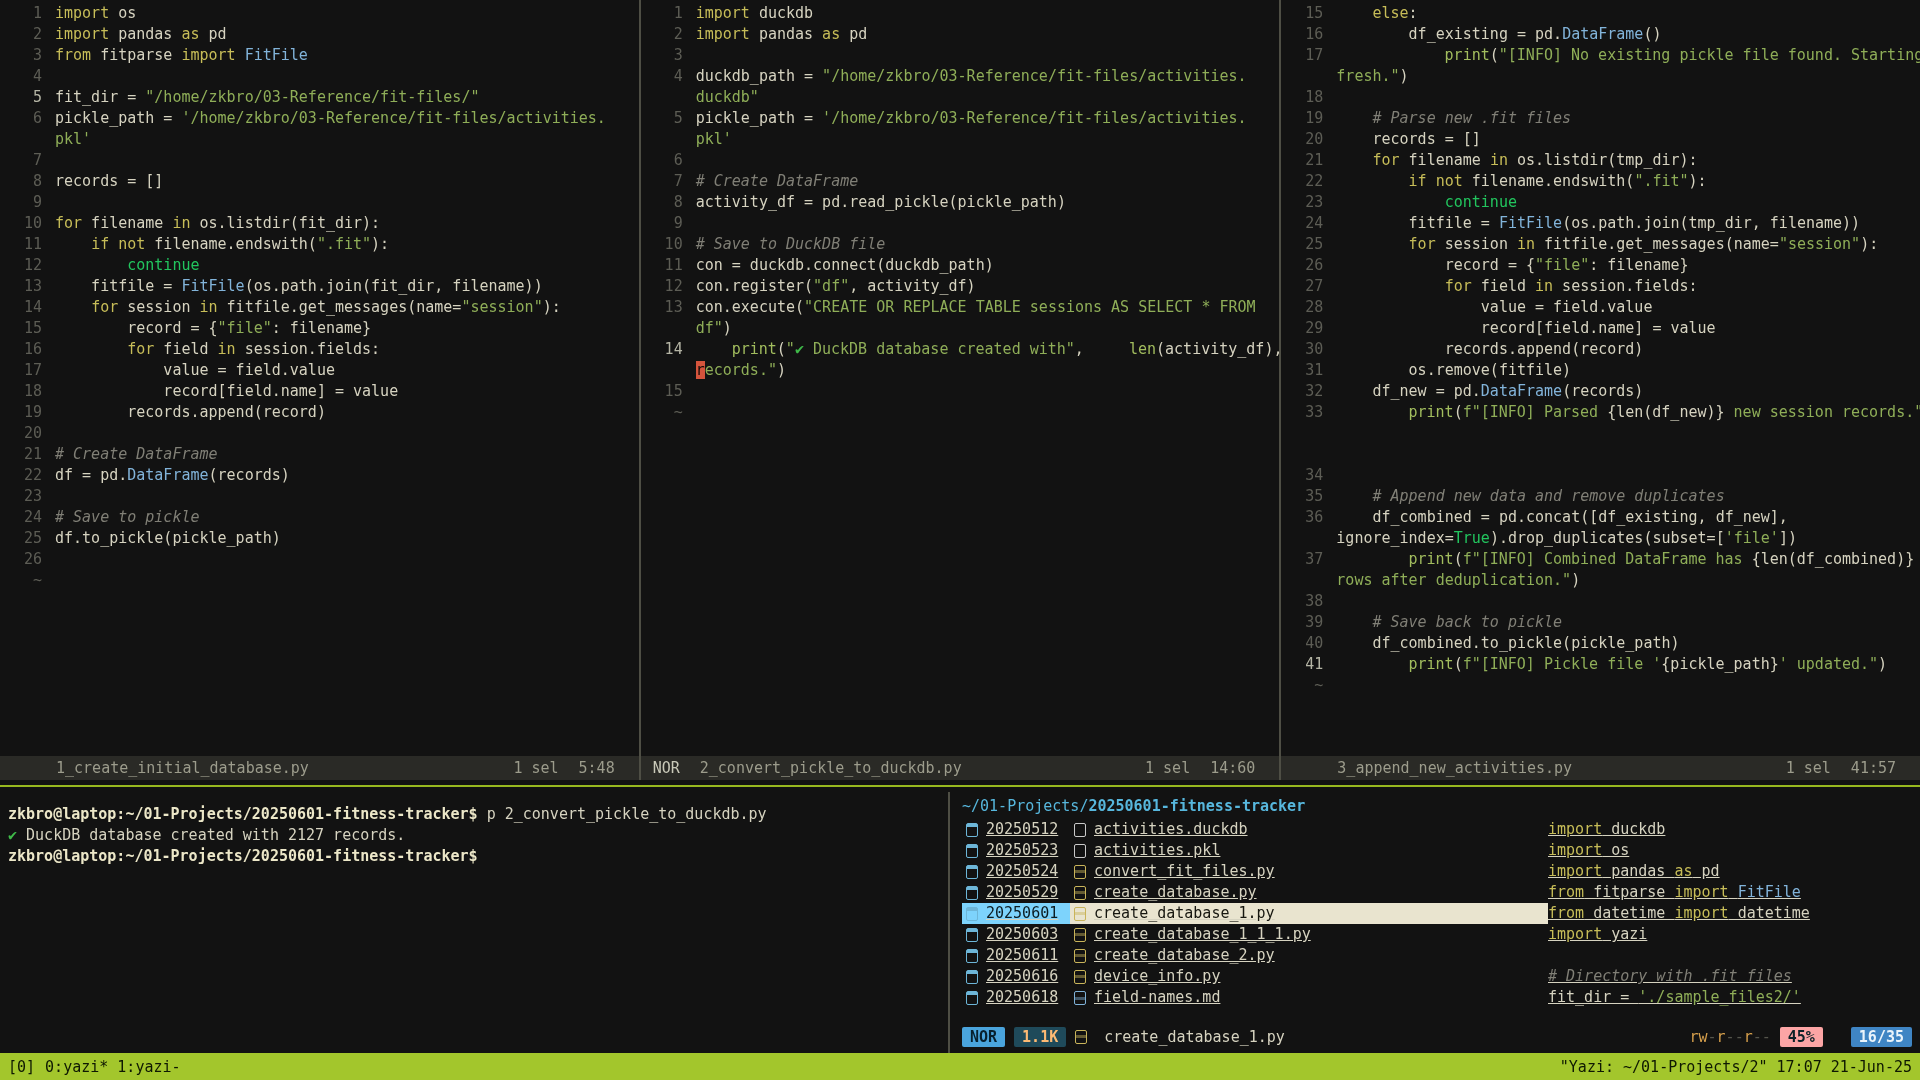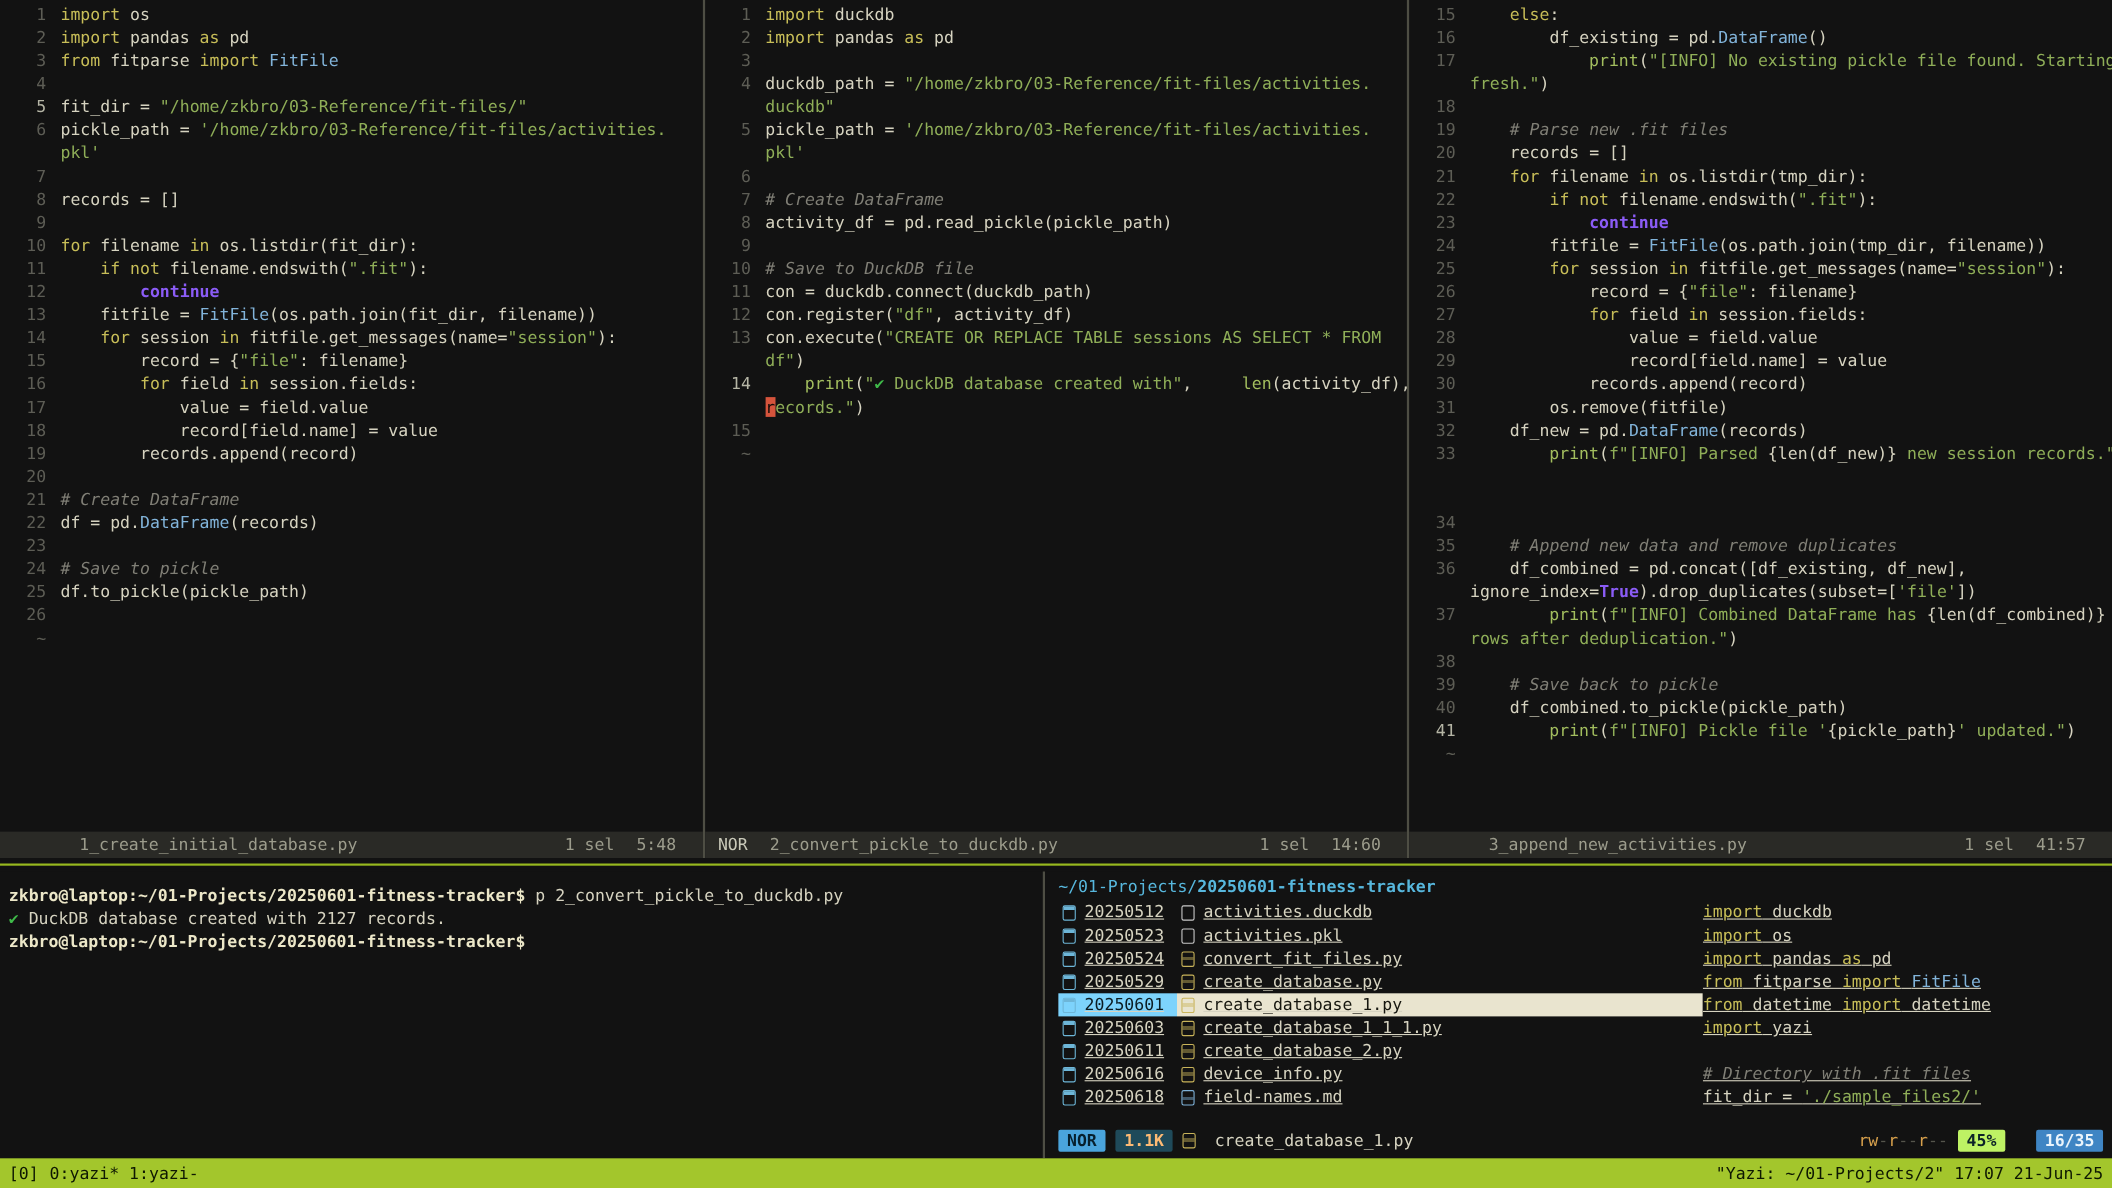--- a/index.html
+++ b/index.html
@@ -16,29 +16,29 @@
   .ln { flex:0 0 42px; width:42px; text-align:right; margin-right:13px; color:#5d5d55; }
   .ln.cur-ln { color:#b5b5a5; }
   .ct { white-space:pre; }
 
   .sg-k { color:#c7bd58; }
   .sg-s { color:#8fae58; }
   .sg-c { color:#807f76; font-style:italic; }
   .sg-t { color:#82b4da; }
   .sg-f { color:#a2bd5e;margin-left:36px; }
   .sg-p { color:#d6d3c0; }
-  .sg-x { color:#8b5cf6;font-weight:bold; }
+  .sg-x { color:#22c55e; }
   .sg-chk { color:#3fba49; }
   .sg-cur { background:#d5543c; color:#140c08; }
   .sg-prompt { color:#ece7c8; font-weight:bold; }
 
   .statusline { height:24px; line-height:24px; background:#2a2a26; color:#9c9c8c;
                 display:flex; justify-content:space-between; padding:0 24px 0 12px; overflow:hidden; }
   .sl-left { display:flex; gap:20px; }
-  .statusline.no-mode .fname { margin-left:40px; }
+  .statusline.no-mode .fname { margin-left:24px; }
   .mode { color:#c9c9b9; }
   .sl-right { display:flex; gap:20px; }
 
   
   .hborder { height:12px; position:relative; background:#121212; }
   .hborder::before { content:""; position:absolute; left:0; right:0; top:5px; height:2px; background:#97b81f; }
 
   
   .bottom { flex:1; display:flex; min-height:0; overflow:hidden; }
   .terminal { flex:0 0 948px; width:948px; padding:12px 0 0 8px; overflow:hidden;text-align:center; }
@@ -59,21 +59,21 @@
            border-radius:2px; margin-right:8px; }
   .ficon.cal { border-color:#6db6d8; background:linear-gradient(#6db6d8 3px, transparent 3px); }
   .ficon.py  { border-color:#c9b45a; background:linear-gradient(transparent 4px, rgba(201,180,90,.45) 4px, rgba(201,180,90,.45) 7px, transparent 7px); }
   .ficon.file{ border-color:#c9c9c9; }
   .ficon.md  { border-color:#7fb2d8; background:linear-gradient(transparent 5px, rgba(127,178,216,.45) 5px, rgba(127,178,216,.45) 8px, transparent 8px); }
 
   .yazi-status { height:26px; display:flex; align-items:center; gap:9px; margin-top:auto; margin-bottom:3px; overflow:hidden; }
   .badge { padding:0 8px; height:20px; line-height:20px; border-radius:2px; font-weight:bold; white-space:pre; }
   .b-mode { background:#4aa4dc; color:#07202e; }
   .b-size { background:#1f4a5a; color:#fdba74; }
-  .b-pct  { background:#bef264; color:#0c2228; }
+  .b-pct  { background:#fca5a5; color:#0c2228; }
   .b-pos  { background:#3f85c4; color:#eaf4fb;margin-left:19px; }
   .ys-name { color:#d6d3c0; white-space:pre; }
   .ys-right { margin-left:auto; display:flex; align-items:center; gap:9px; }
   .perm { white-space:pre; }
   .perm-ch { color:#d7a04c; }
   .perm-dash { color:#55554c; }
 
   
   .tmuxbar { height:27px; background:#a3c62c; color:#0e1802; display:flex; align-items:center;
              justify-content:space-between; padding:0 8px; white-space:pre; overflow:hidden; }

